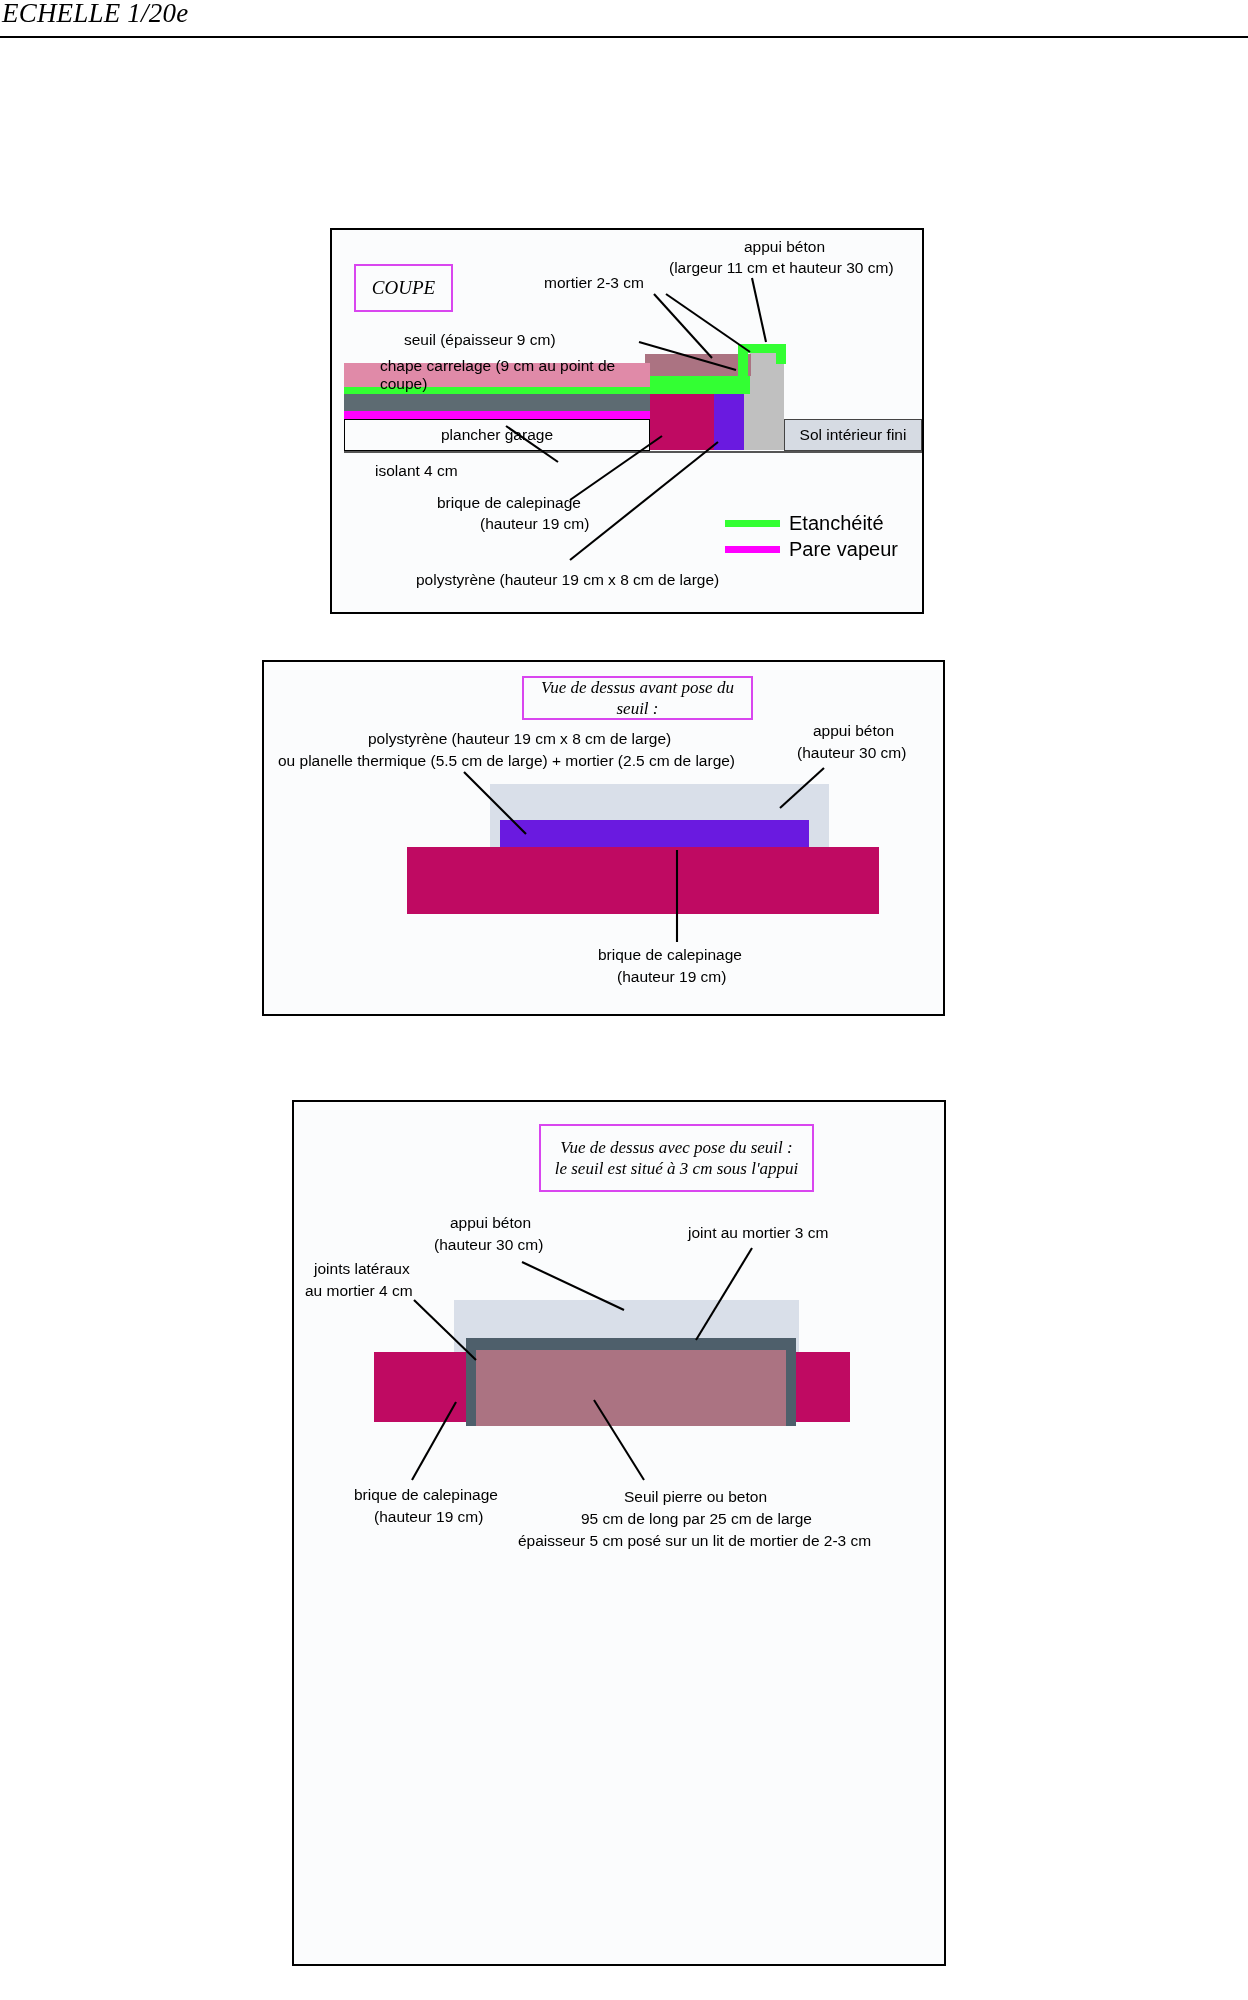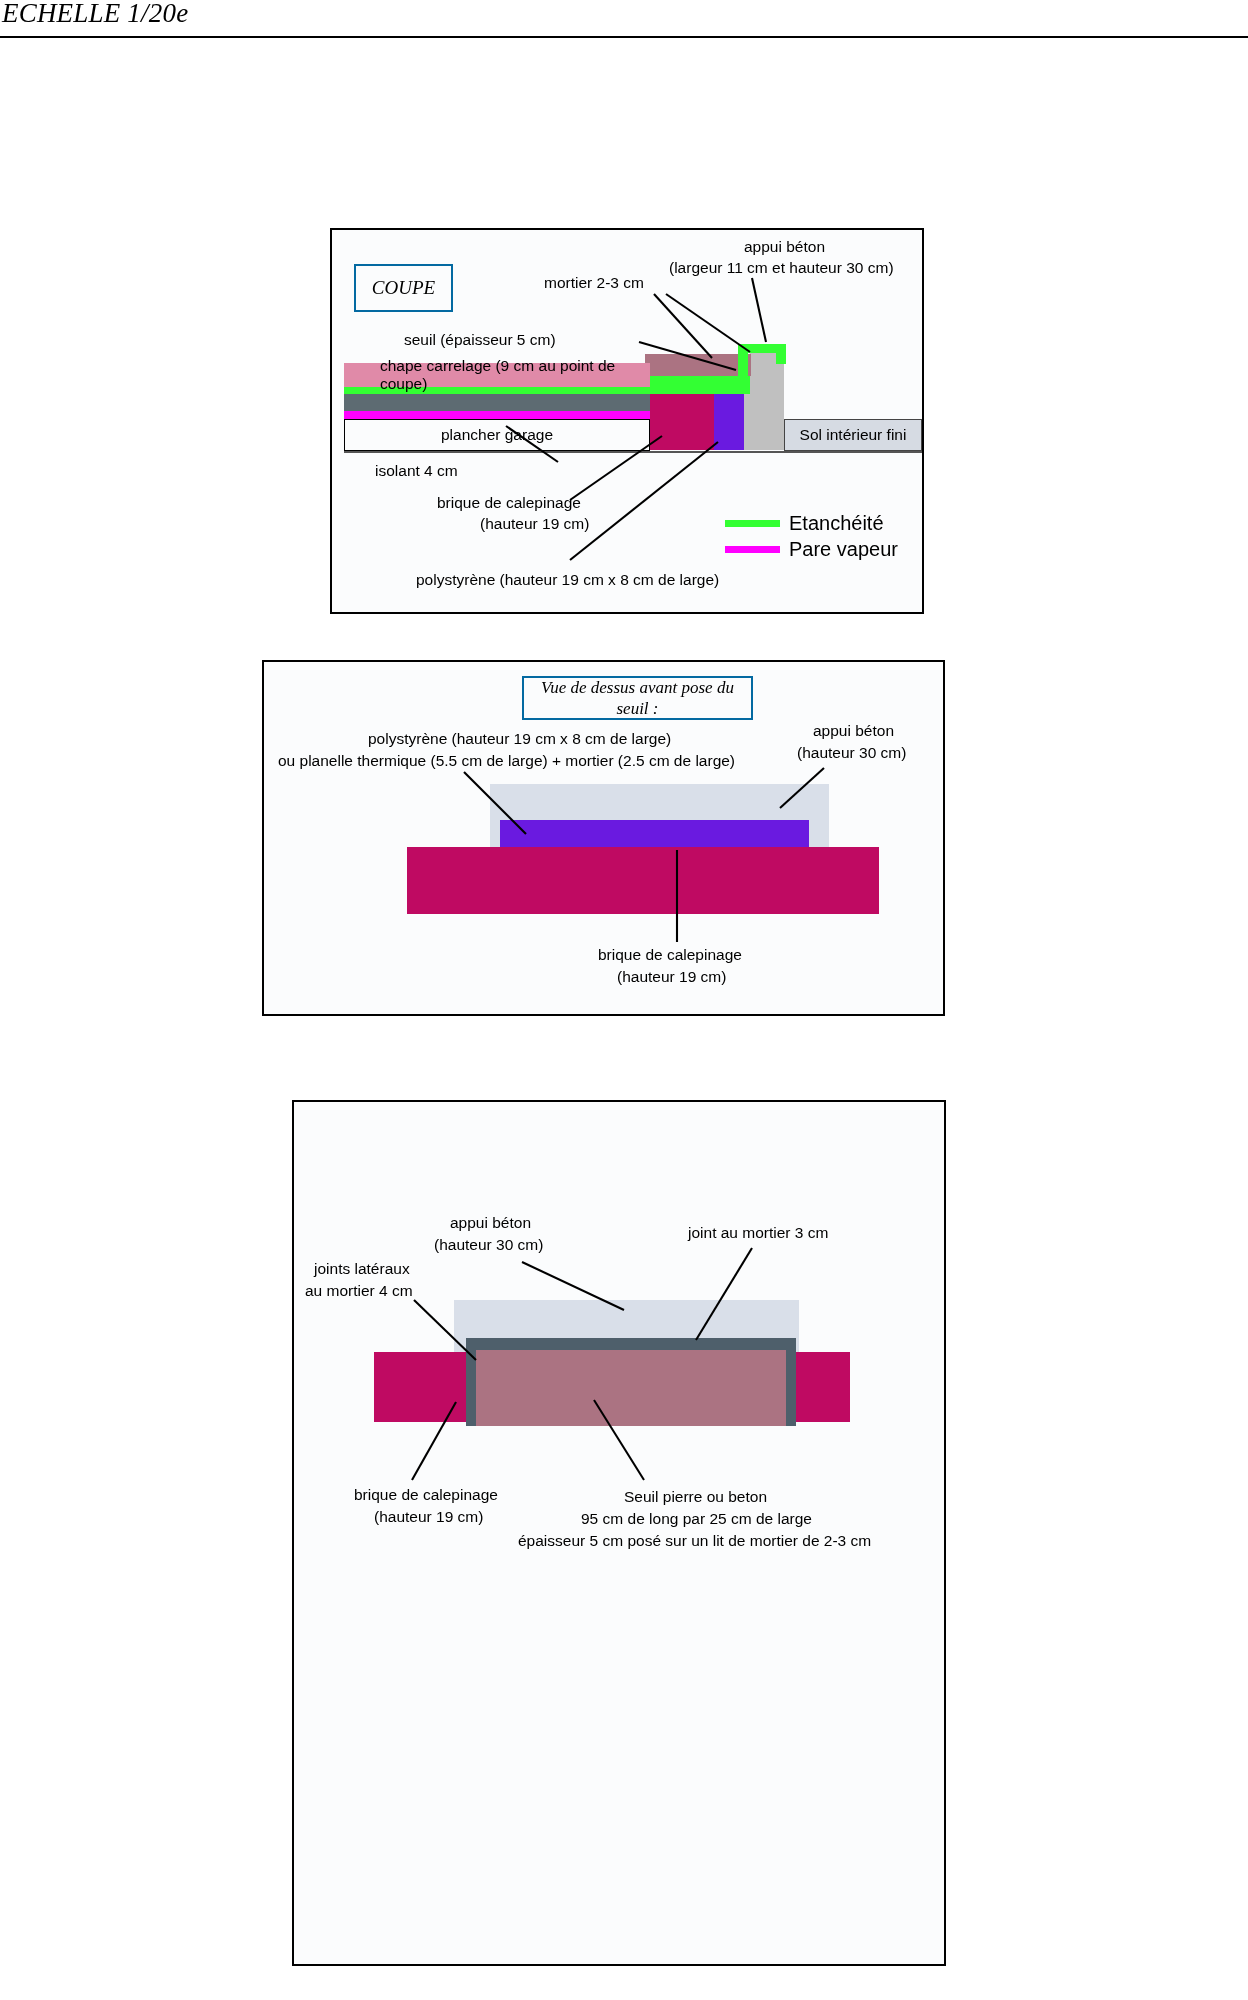--- a/index.html
+++ b/index.html
@@ -16,21 +16,21 @@
     left:2px;top:-2px;font-family:"Liberation Serif","DejaVu Serif",serif;
     font-style:italic;font-size:27px;letter-spacing:.2px;
   }
   #title-rule{left:0;top:36px;width:1248px;height:2px;background:#000;}
 
   
   .panel{position:absolute;border:2px solid #000;background:#fbfcfd;box-sizing:border-box;}
 
   
   .capbox{
-    position:absolute;border:2px solid #0369a1;background:#fbfcfd;box-sizing:border-box;
+    position:absolute;border:2px solid #d946ef;background:#fbfcfd;box-sizing:border-box;
     font-family:"Liberation Serif","DejaVu Serif",serif;font-style:italic;
     display:flex;flex-direction:column;align-items:center;justify-content:center;
     text-align:center;line-height:1.25;
   }
 
   .lbl{position:absolute;font-size:15.5px;white-space:nowrap;}
   .lbl.c{text-align:center;}
 
   
   svg.leaders{position:absolute;left:0;top:0;overflow:visible;pointer-events:none;}
@@ -67,21 +67,21 @@
 <div class="panel" style="left:330px;top:228px;width:594px;height:386px;">
 
   <div class="capbox" style="left:22px;top:34px;width:99px;height:48px;font-size:19px;">
     <span>COUPE</span>
   </div>
 
   <div class="lbl" style="left:212px;top:44px;">mortier 2-3 cm</div>
   <div class="lbl c" style="left:412px;top:8px;">appui béton</div>
   <div class="lbl c" style="left:337px;top:29px;">(largeur 11 cm et hauteur 30 cm)</div>
 
-  <div class="lbl" style="left:72px;top:101px;">seuil (épaisseur 5 cm)</div>
+  <div class="lbl" style="left:72px;top:101px;">seuil (épaisseur 9 cm)</div>
 
   <div class="p1-band" style="left:418px;top:119px;width:34px;height:100px;background:#c0c0c0;"></div>
 
   <div class="p1-band" style="left:313px;top:124px;width:106px;height:22px;background:#ab7382;"></div>
 
   <div class="p1-band" style="left:12px;top:156px;width:406px;height:8px;background:#33ff33;"></div>
   <div class="p1-band" style="left:318px;top:146px;width:100px;height:10px;background:#33ff33;"></div>
   <div class="p1-band" style="left:406px;top:114px;width:10px;height:42px;background:#33ff33;"></div>
   <div class="p1-band" style="left:406px;top:114px;width:48px;height:9px;background:#33ff33;"></div>
   <div class="p1-band" style="left:444px;top:114px;width:10px;height:20px;background:#33ff33;"></div>
@@ -147,20 +147,24 @@
 
   <svg class="leaders" width="683" height="356">
     <line x1="200" y1="110" x2="262" y2="172"></line>
     <line x1="560" y1="106" x2="516" y2="146"></line>
     <line x1="413" y1="280" x2="413" y2="188"></line>
   </svg>
 </div>
 
 <div class="panel" style="left:292px;top:1100px;width:654px;height:866px;">
 
+  <div class="capbox" style="left:245px;top:22px;width:275px;height:68px;font-size:17px;">
+    <span>Vue de dessus avec pose du seuil  :</span>
+    <span>le seuil est situé à 3 cm sous l'appui</span>
+  </div>
 
   <div class="lbl c" style="left:156px;top:112px;">appui béton</div>
   <div class="lbl c" style="left:140px;top:134px;">(hauteur 30 cm)</div>
 
   <div class="lbl c" style="left:394px;top:122px;">joint au mortier 3 cm</div>
 
   <div class="lbl c" style="left:20px;top:158px;">joints latéraux</div>
   <div class="lbl c" style="left:11px;top:180px;">au mortier 4 cm</div>
 
   <div class="abs" style="left:160px;top:198px;width:345px;height:86px;background:#d9dfe9;"></div>

